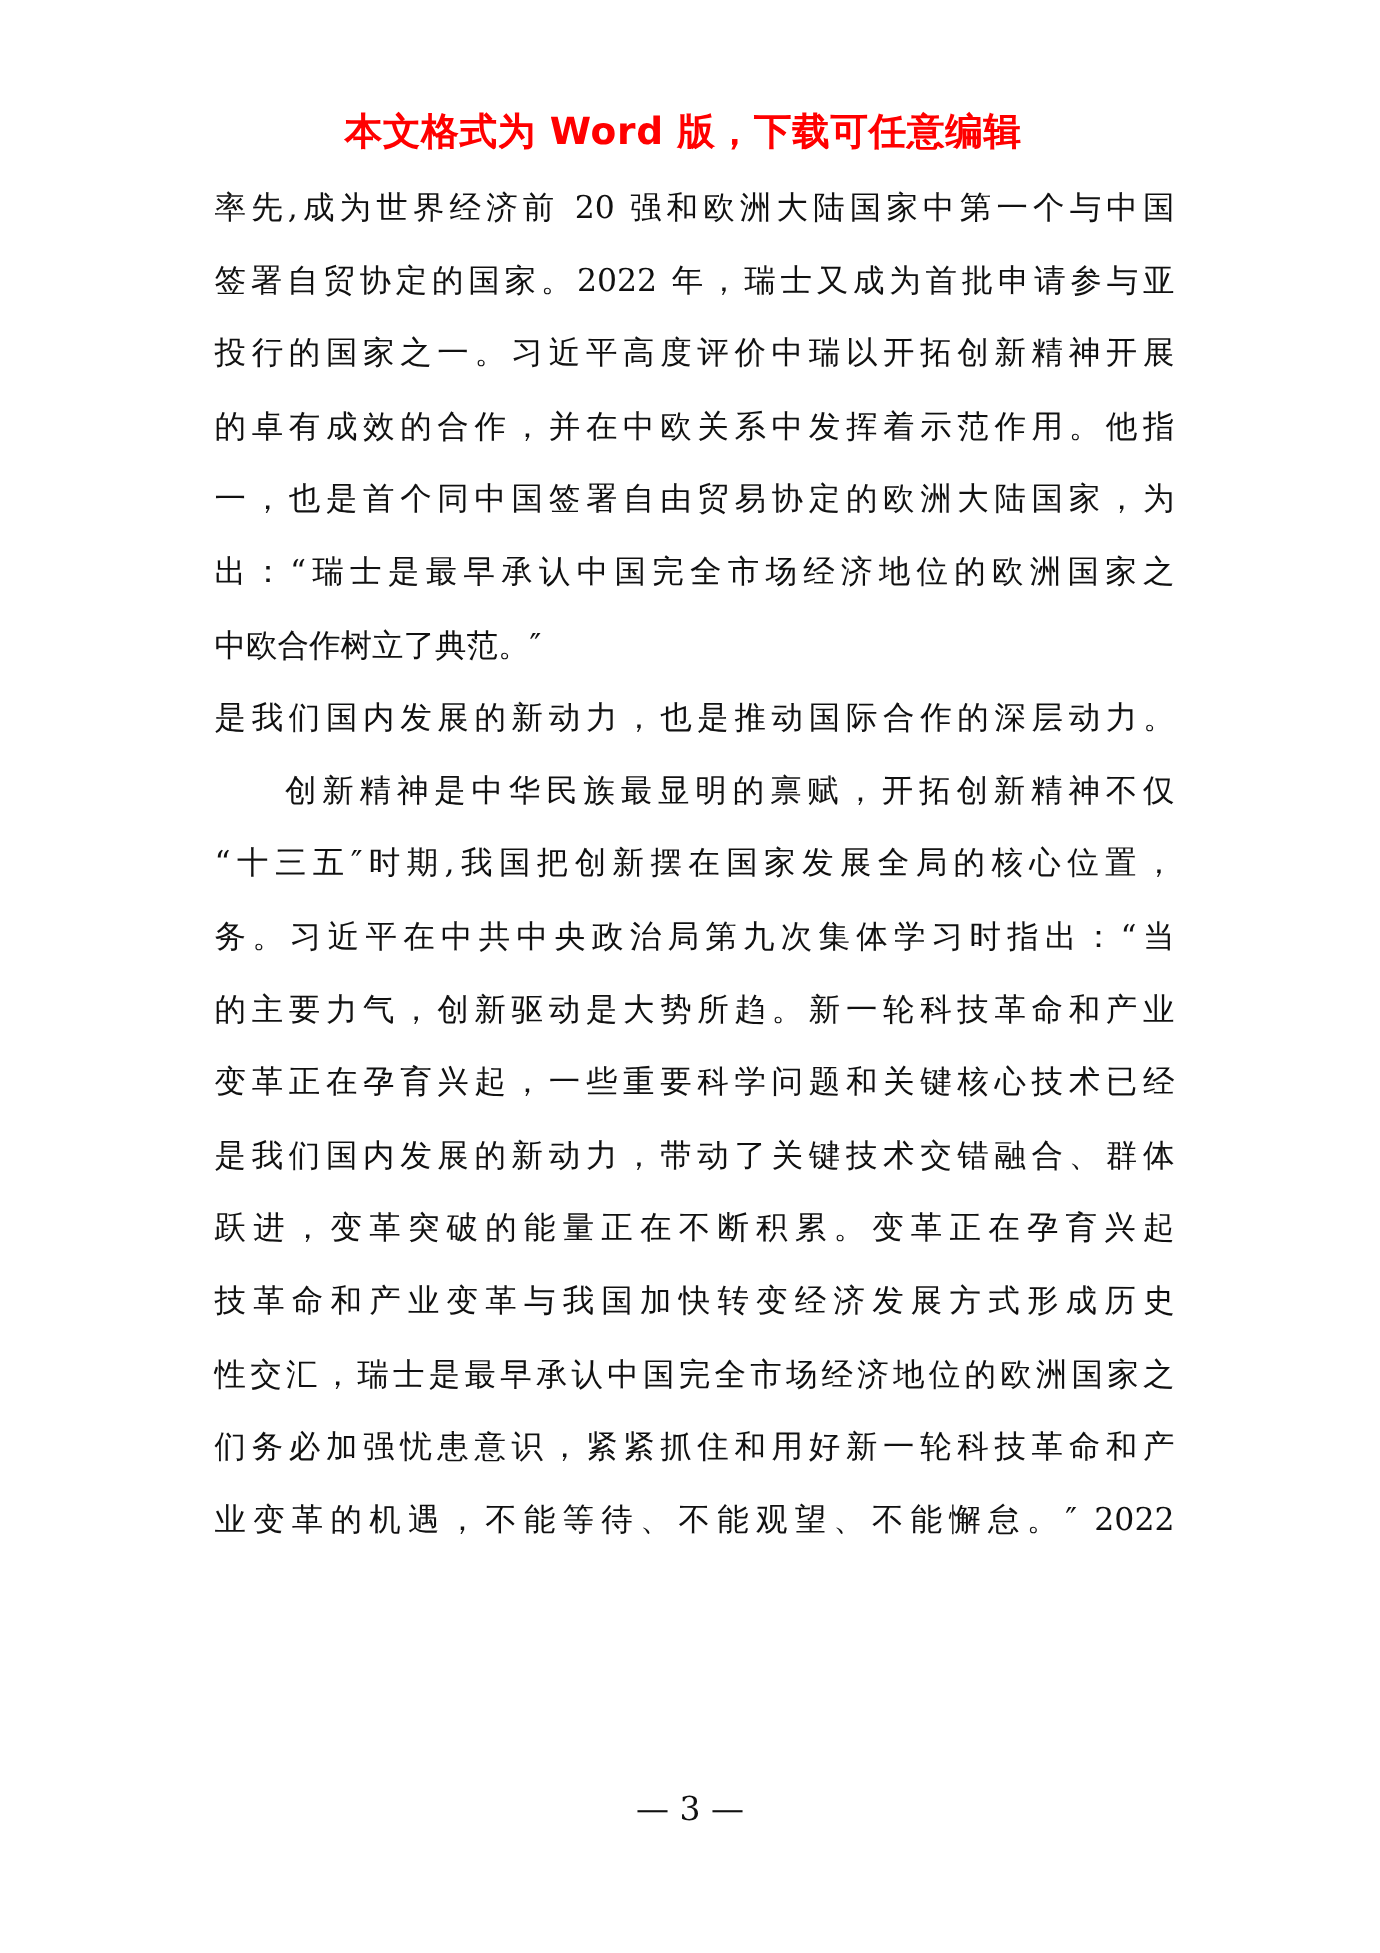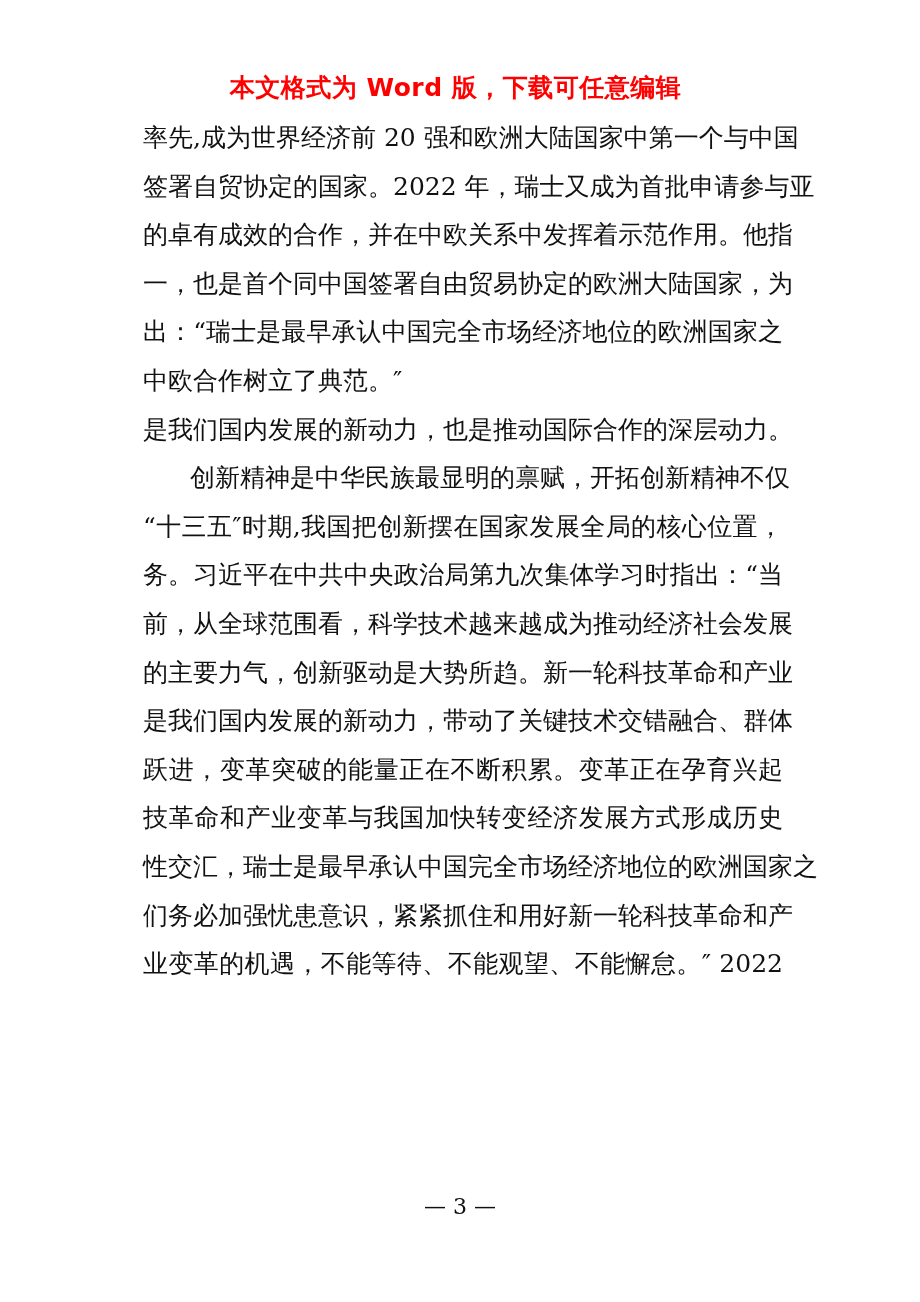--- a/index.html
+++ b/index.html
@@ -31,21 +31,21 @@
   }
   .body-text {
     position: absolute;
     top: 114px;
     left: 143px;
     width: 640px;
   }
   .line {
     height: 48.6px;
     line-height: 48.6px;
-    font-size: 25px;
+    font-size: 21px;
     white-space: nowrap;
     text-align: justify;
     text-align-last: justify;
     letter-spacing: 0px;
   }
   .line.last {
     text-align-last: left;
   }
   .line.indent {
     padding-left: 47px;
@@ -63,32 +63,33 @@
 </style>
 </head>
 <body>
 
 <div class="banner">本文格式为 Word 版，下载可任意编辑</div>
 
 <div class="body-text">
   <div>
     <div class="line">率先,成为世界经济前 20 强和欧洲大陆国家中第一个与中国</div>
     <div class="line">签署自贸协定的国家。2022 年，瑞士又成为首批申请参与亚</div>
+    <div class="line">投行的国家之一。习近平高度评价中瑞以开拓创新精神开展</div>
     <div class="line">的卓有成效的合作，并在中欧关系中发挥着示范作用。他指</div>
     <div class="line">一，也是首个同中国签署自由贸易协定的欧洲大陆国家，为</div>
     <div class="line">出：“瑞士是最早承认中国完全市场经济地位的欧洲国家之</div>
     <div class="line last">中欧合作树立了典范。″</div>
   </div>
   <div>
     <div class="line">是我们国内发展的新动力，也是推动国际合作的深层动力。</div>
     <div class="line indent">创新精神是中华民族最显明的禀赋，开拓创新精神不仅</div>
     <div class="line">“十三五″时期,我国把创新摆在国家发展全局的核心位置，</div>
     <div class="line">务。习近平在中共中央政治局第九次集体学习时指出：“当</div>
-    <div class="line">前，从全球范围看，科学技术越来越成为推动经济社会发展</div>
     <div class="line">的主要力气，创新驱动是大势所趋。新一轮科技革命和产业</div>
+    <div class="line">变革正在孕育兴起，一些重要科学问题和关键核心技术已经</div>
     <div class="line">是我们国内发展的新动力，带动了关键技术交错融合、群体</div>
     <div class="line">跃进，变革突破的能量正在不断积累。变革正在孕育兴起</div>
     <div class="line">技革命和产业变革与我国加快转变经济发展方式形成历史</div>
     <div class="line">性交汇，瑞士是最早承认中国完全市场经济地位的欧洲国家之</div>
     <div class="line">们务必加强忧患意识，紧紧抓住和用好新一轮科技革命和产</div>
     <div class="line">业变革的机遇，不能等待、不能观望、不能懈怠。″ 2022</div>
   </div>
 </div>
 
 <div class="footer">— 3 —</div>

